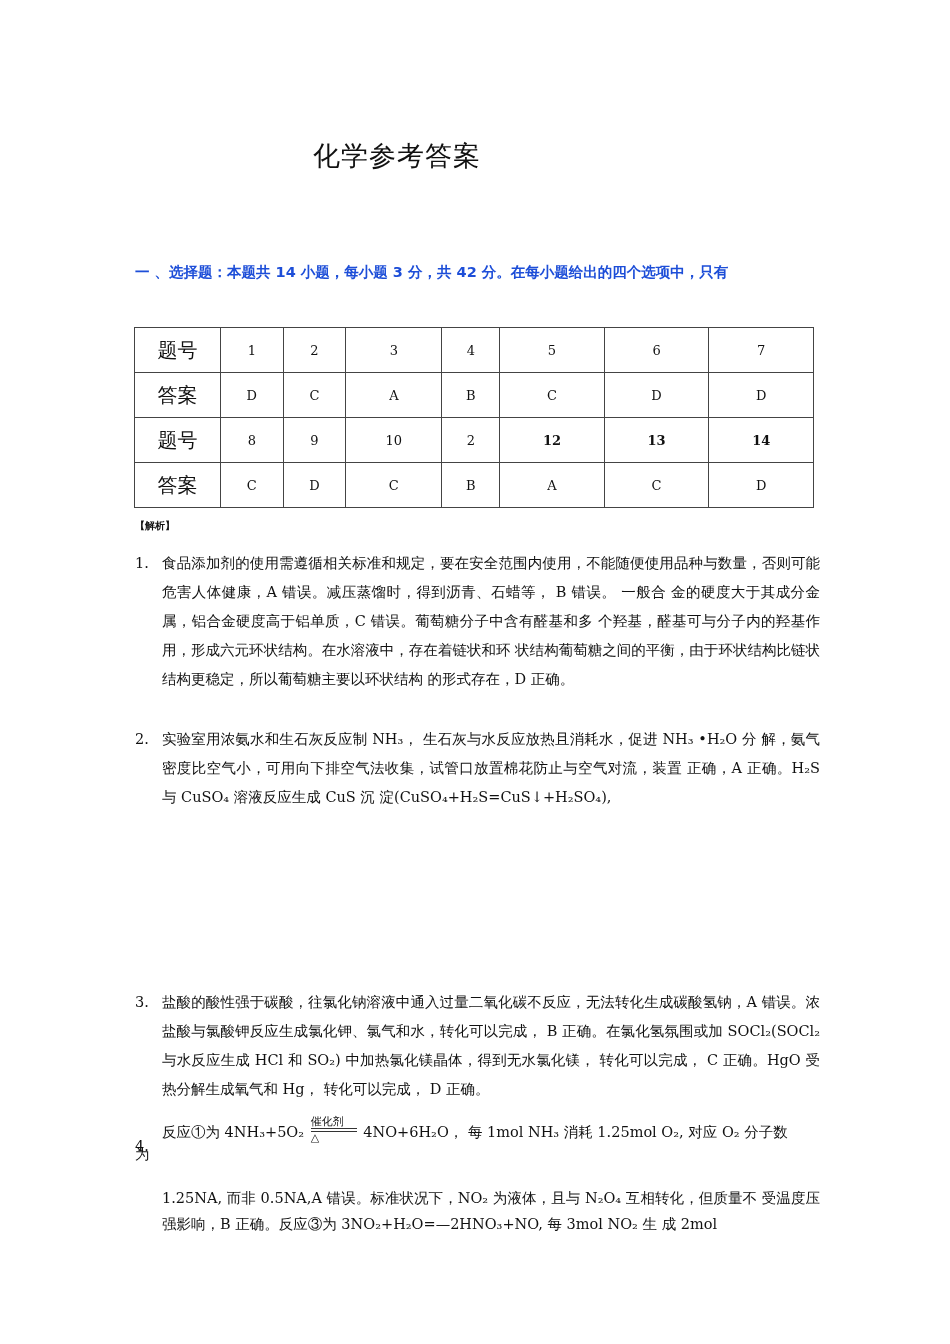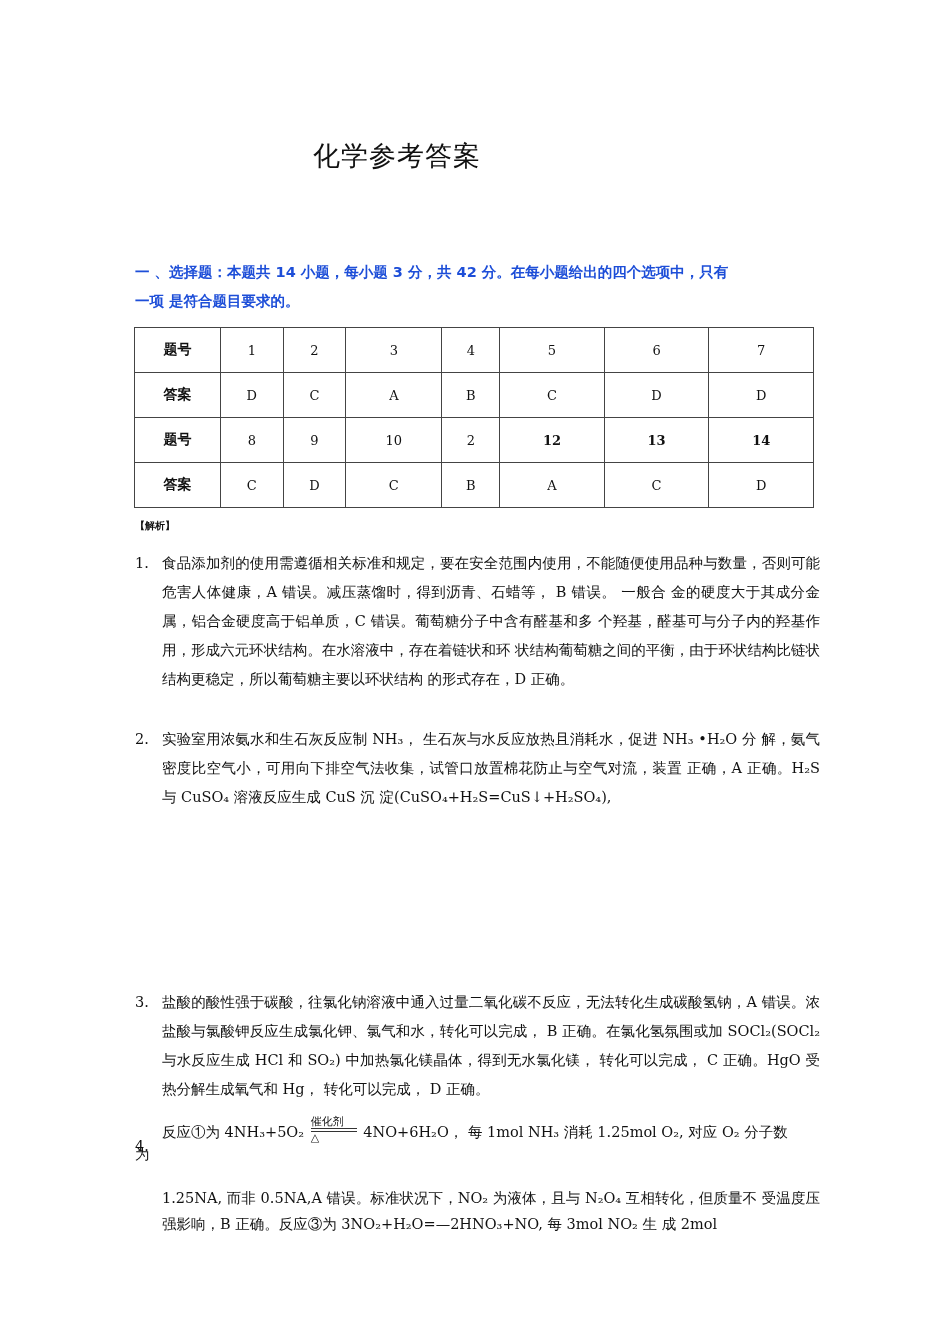--- a/index.html
+++ b/index.html
@@ -20,21 +20,21 @@
   }
   table.answers {
     position: absolute; left: 134px; top: 327px;
     border-collapse: collapse; width: 680px;
   }
   table.answers td {
     border: 1px solid #444; height: 44px; text-align: center;
     font-size: 13px; font-family: "DejaVu Serif", serif; padding: 0;
   }
   table.answers td.rowhead {
-    width: 85px; font-size: 14px; font-family: "DejaVu Sans", sans-serif; font-weight: bold;
+    width: 85px; font-size: 20px; font-family: "DejaVu Sans", sans-serif;
   }
   table.answers td.b { font-weight: bold; }
   .jiexi {
     position: absolute; left: 135px; top: 519px;
     font-family: "DejaVu Sans", sans-serif; font-size: 10px; font-weight: bold;
   }
   .item { position: absolute; left: 135px; width: 685px; font-size: 14.5px; line-height: 29px; }
   .num { position: absolute; left: 0; top: 0; }
   .body { padding-left: 27px; text-align: justify; }
   .eq {
@@ -47,21 +47,20 @@
 </style>
 </head>
 <body>
 
 <div>
 
   <div class="title">化学参考答案</div>
 
   <div class="section-head">
     <div>一 、选择题：本题共 14 小题，每小题 3 分，共 42 分。在每小题给出的四个选项中，只有</div>
-    <div>一项 是符合题目要求的。</div>
   </div>
 
   <table class="answers">
     <tbody>
       <tr>
         <td class="rowhead">题号</td>
         <td>1</td>
         <td>2</td>
         <td>3</td>
         <td>4</td>

